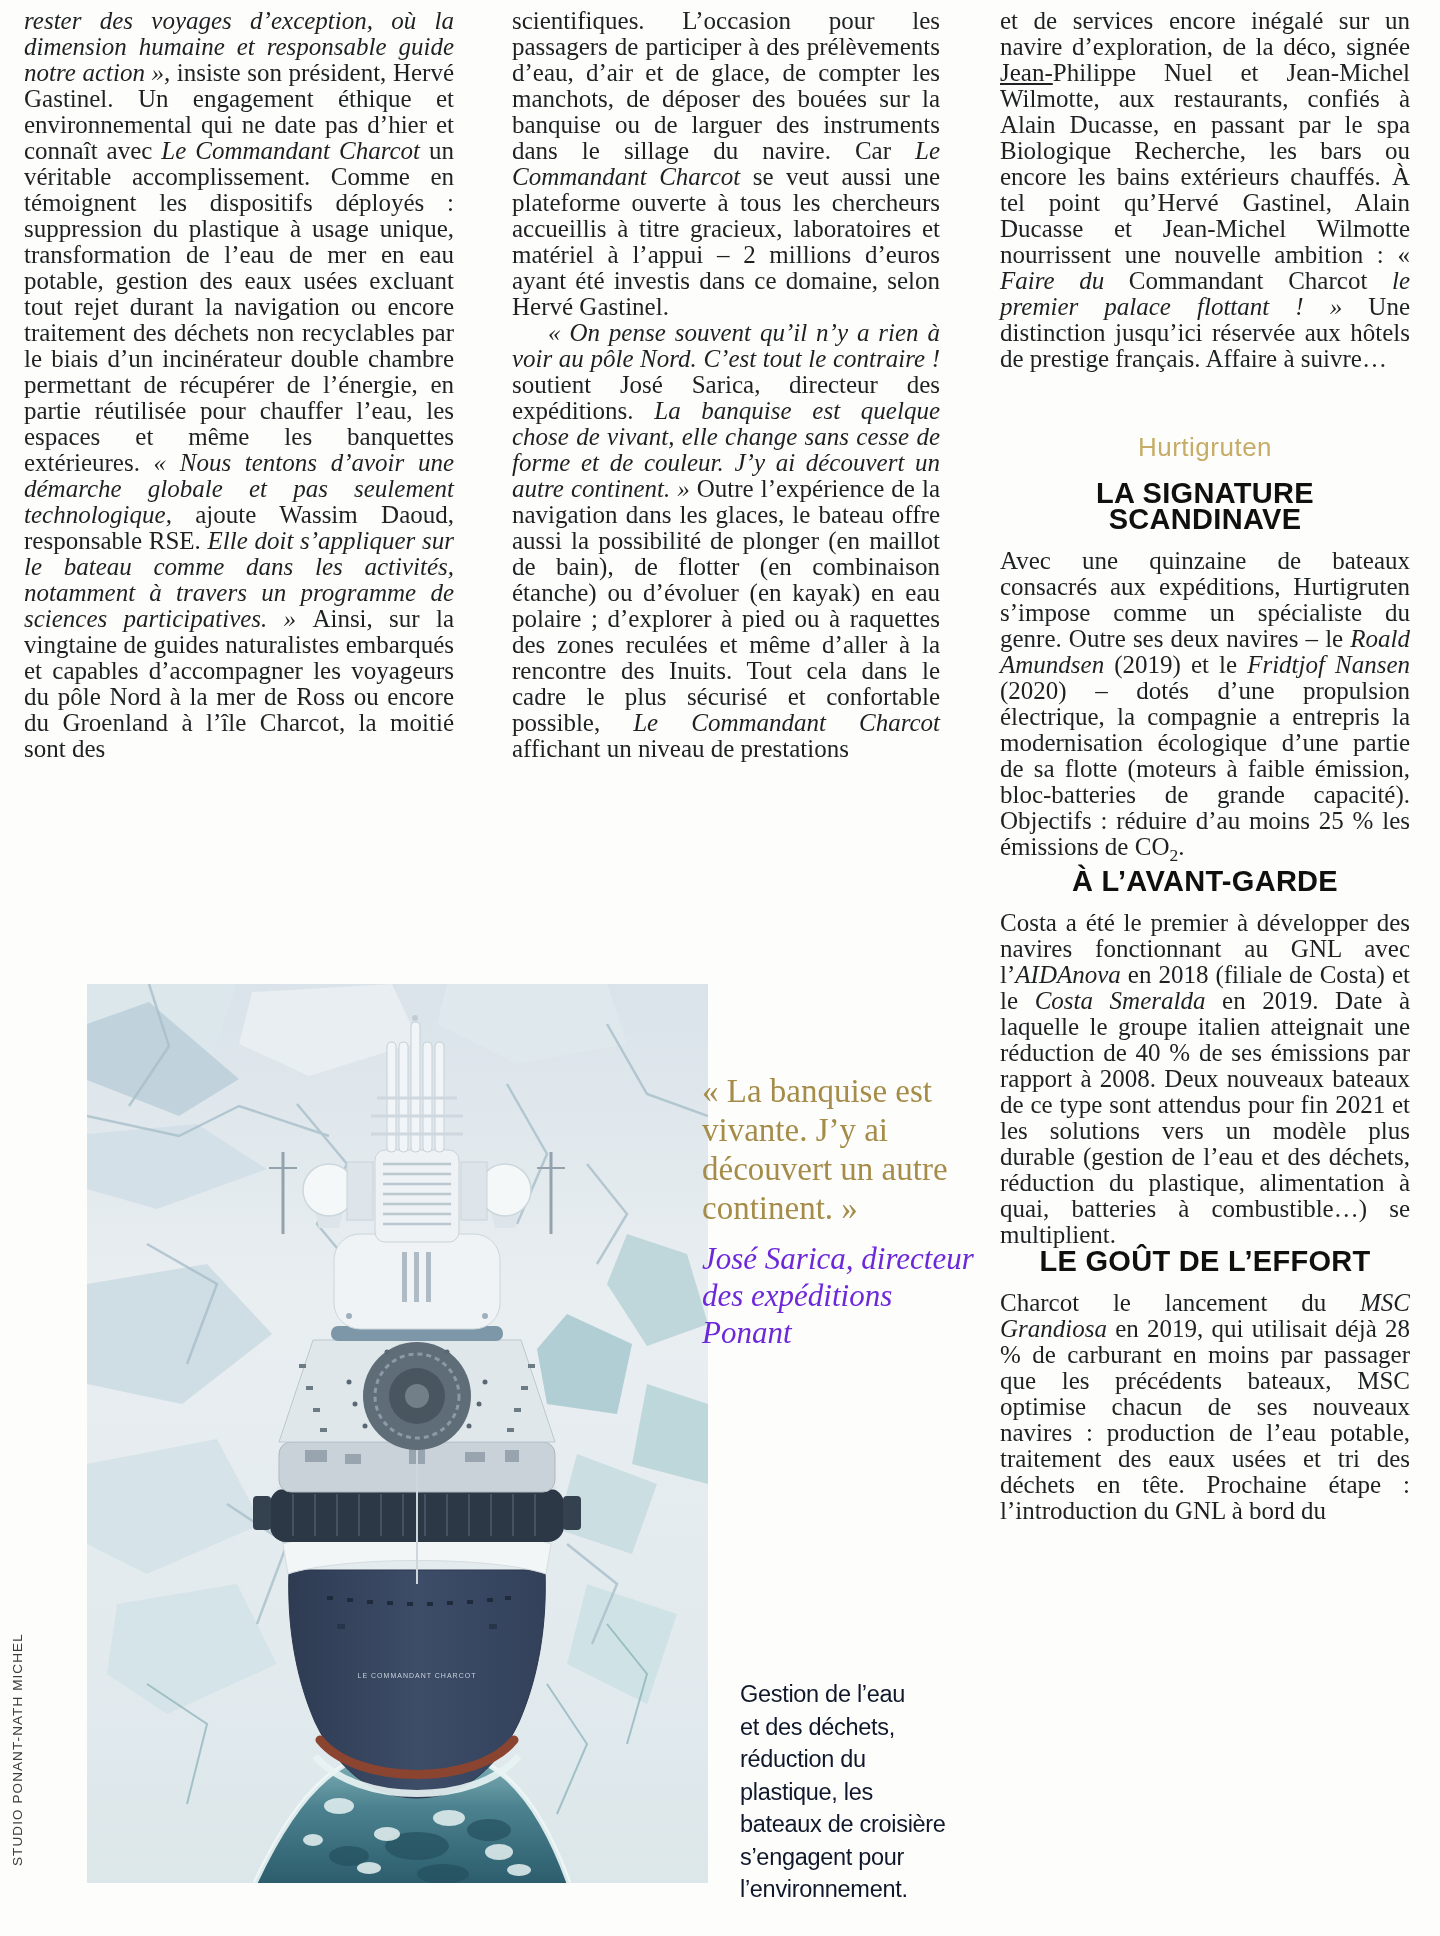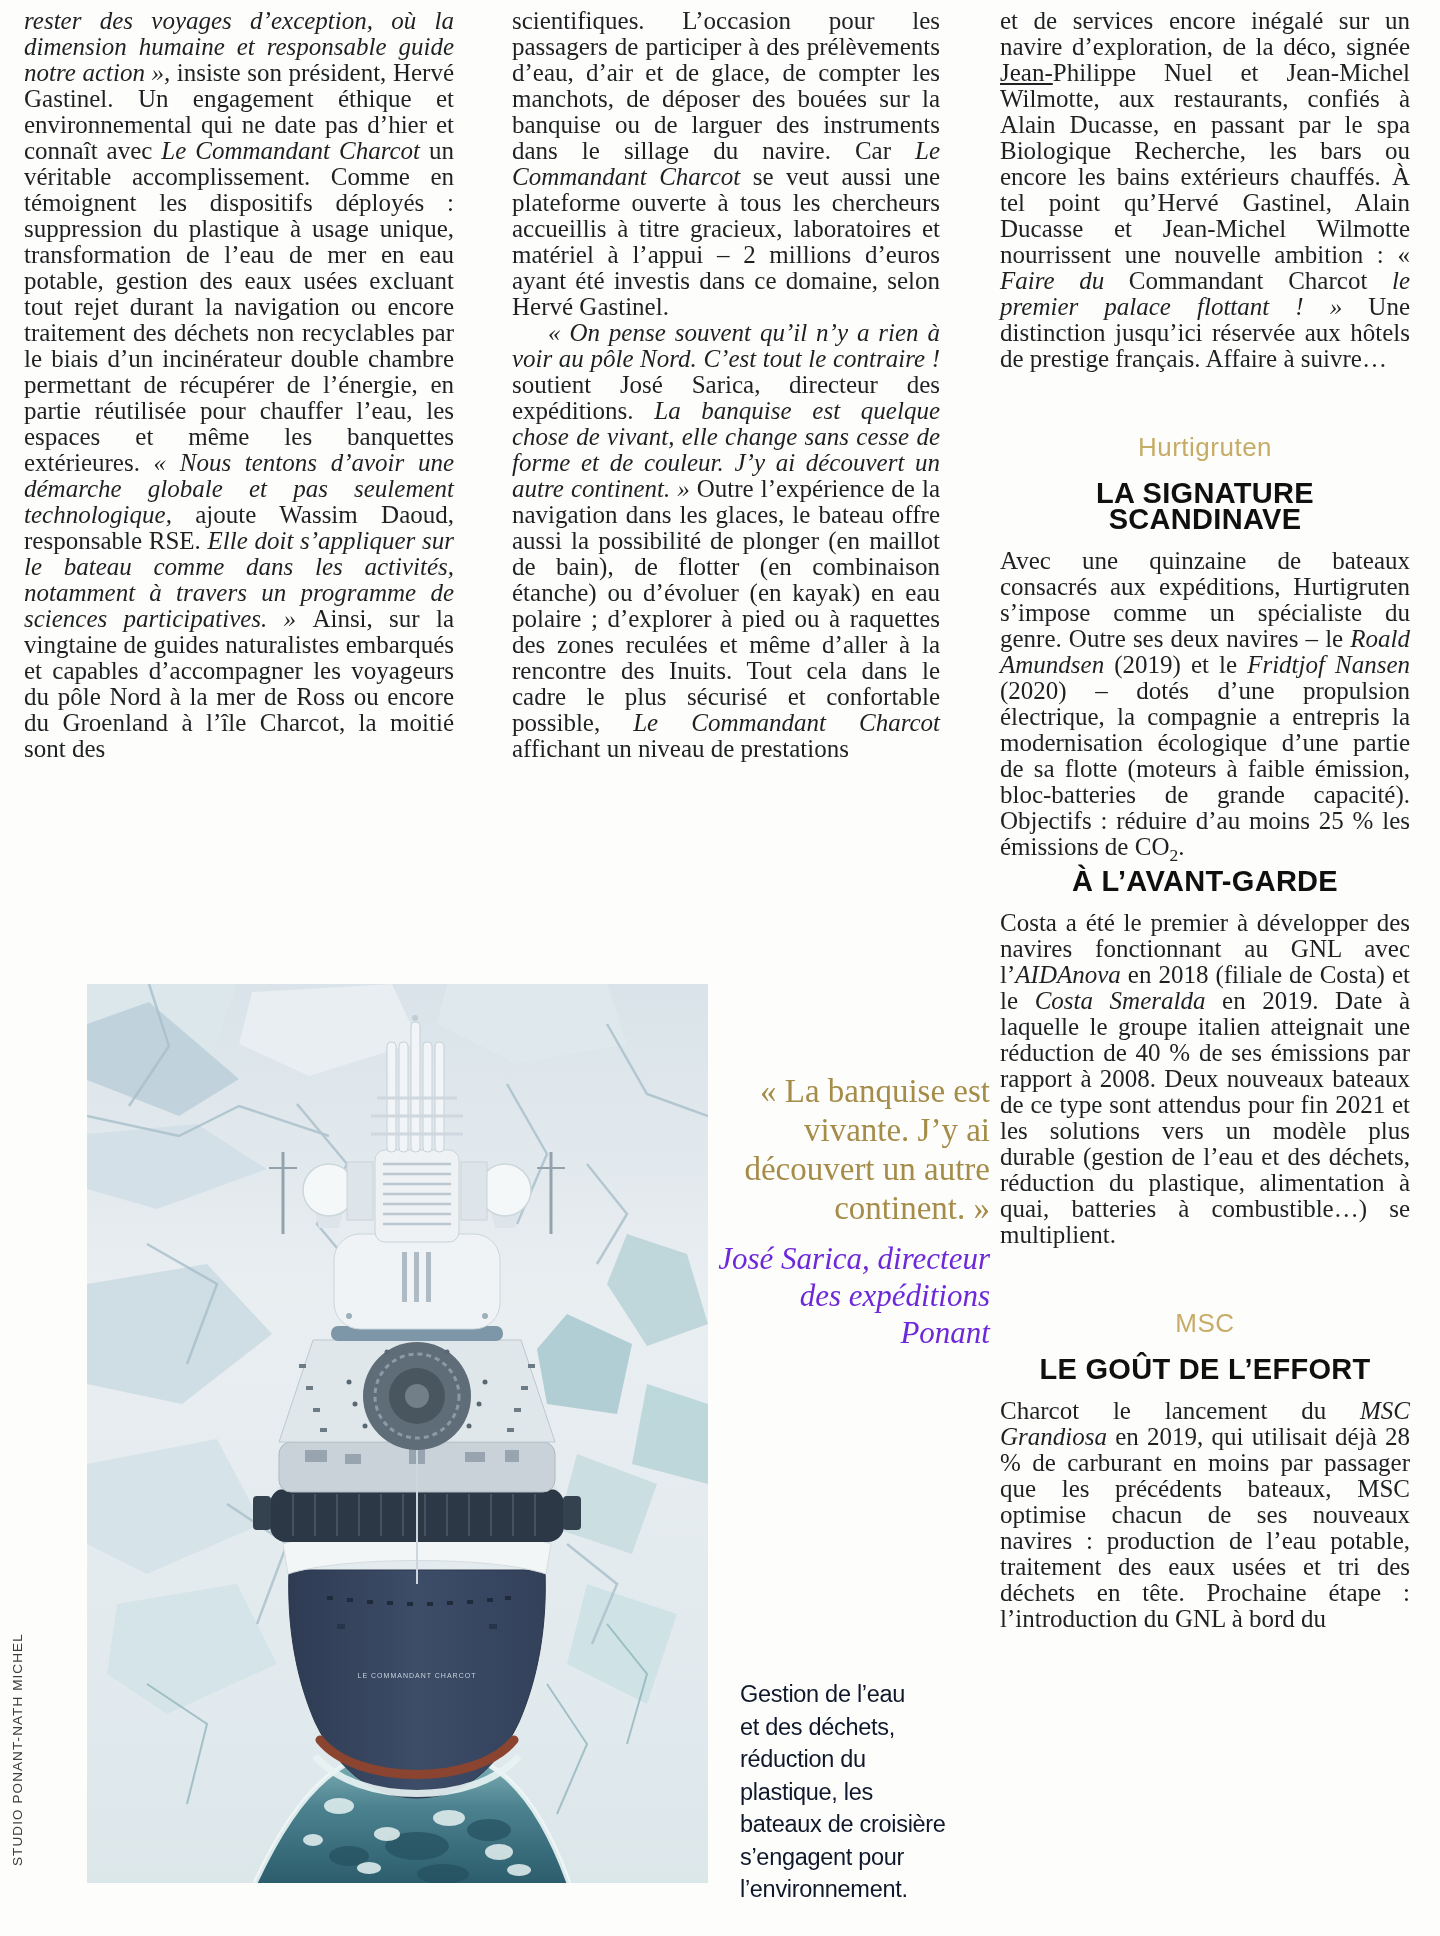--- a/index.html
+++ b/index.html
@@ -13,21 +13,21 @@
   .col p{margin:0;}
   .col p.indent{text-indent:36px;}
   .sec-label{font-family:Liberation Sans, sans-serif;font-size:26px;color:#c6ac66;
              text-align:center;margin:62px 0 20px;letter-spacing:.5px;font-weight:500;}
   .sec-heading{font-family:"Liberation Sans",sans-serif;font-size:29px;font-weight:bold;
                color:#101010;text-align:center;margin:0 0 16px;letter-spacing:.3px;}
   
   .photo{position:absolute;left:87px;top:984px;width:621px;height:899px;overflow:hidden;}
   .photo svg{display:block;width:100%;height:100%;}
   
-  .pull-quote{position:absolute;left:702px;top:1072px;width:288px;text-align:right;color:#a58c49;}
+  .pull-quote{position:absolute;left:702px;top:1072px;width:288px;text-align:left;color:#a58c49;}
   .pull-quote .q{font-size:33px;line-height:39px;}
   .pull-quote .attr{font-style:italic;font-size:31px;line-height:37px;margin-top:12px;color:#6d28d9;}
   
   .photo-caption{position:absolute;left:740px;top:1678px;width:252px;
                  font-family:"Liberation Sans",sans-serif;font-size:23.5px;line-height:32.5px;
                  color:#0f172a;letter-spacing:-0.3px;}
   
   .photo-credit{position:absolute;left:10px;top:1866px;transform:rotate(-90deg);
                 transform-origin:0 0;font-family:"Liberation Sans",sans-serif;
                 font-size:13.5px;letter-spacing:1.1px;color:#3c3c3c;white-space:nowrap;}
@@ -49,21 +49,20 @@
   <div class="col col-3">
     <p><span>et de services encore inégalé sur un navire d’exploration, de la déco, signée </span><span style="text-decoration: underline;">Jean-</span><span>Philippe Nuel et Jean-Michel Wilmotte, aux restaurants, confiés à Alain Ducasse, en passant par le spa Biologique Recherche, les bars ou encore les bains extérieurs chauffés. À tel point qu’Hervé Gastinel, Alain Ducasse et Jean-Michel Wilmotte nourrissent une nouvelle ambition : « </span><span style="font-style: italic;">Faire du </span><span>Commandant Charcot </span><span style="font-style: italic;">le premier palace flottant ! » </span><span>Une distinction jusqu’ici réservée aux hôtels de prestige français. Affaire à suivre…</span></p>
 
     <div class="sec-label">Hurtigruten</div>
     <div class="sec-heading">LA SIGNATURE SCANDINAVE</div>
     <p><span>Avec une quinzaine de bateaux consacrés aux expéditions, Hurtigruten s’impose comme un spécialiste du genre. Outre ses deux navires – le </span><span style="font-style: italic;">Roald Amundsen</span><span> (2019) et le </span><span style="font-style: italic;">Fridtjof Nansen</span><span> (2020) – dotés d’une propulsion électrique, la compagnie a entrepris la modernisation écologique d’une partie de sa flotte (moteurs à faible émission, bloc-batteries de grande capacité). Objectifs : réduire d’au moins 25 % les émissions de CO</span><span style="vertical-align: sub; font-size: 70%;">2</span><span>.</span></p>
 
     <div class="sec-heading">À L’AVANT-GARDE</div>
     <p><span>Costa a été le premier à développer des navires fonctionnant au GNL avec l’</span><span style="font-style: italic;">AIDAnova</span><span> en 2018 (filiale de Costa) et le </span><span style="font-style: italic;">Costa Smeralda</span><span> en 2019. Date à laquelle le groupe italien atteignait une réduction de 40 % de ses émissions par rapport à 2008. Deux nouveaux bateaux de ce type sont attendus pour fin 2021 et les solutions vers un modèle plus durable (gestion de l’eau et des déchets, réduction du plastique, alimentation à quai, batteries à combustible…) se multiplient.</span></p>
 
-    <div class="sec-label">MSC</div>
     <div class="sec-heading">LE GOÛT DE L’EFFORT</div>
     <p><span>Charcot le lancement du </span><span style="font-style: italic;">MSC Grandiosa</span><span> en 2019, qui utilisait déjà 28 % de carburant en moins par passager que les précédents bateaux, MSC optimise chacun de ses nouveaux navires : production de l’eau potable, traitement des eaux usées et tri des déchets en tête. Prochaine étape : l’introduction du GNL à bord du </span></p>
   </div>
 
   <div class="photo">
     <svg viewBox="0 0 621 899" preserveAspectRatio="none">
       <defs>
         <linearGradient id="iceG" x1="0" y1="0" x2="0" y2="1">
           <stop offset="0" stop-color="#d9e3e9"></stop>
             <stop offset="0.35" stop-color="#e9eef1"></stop>

